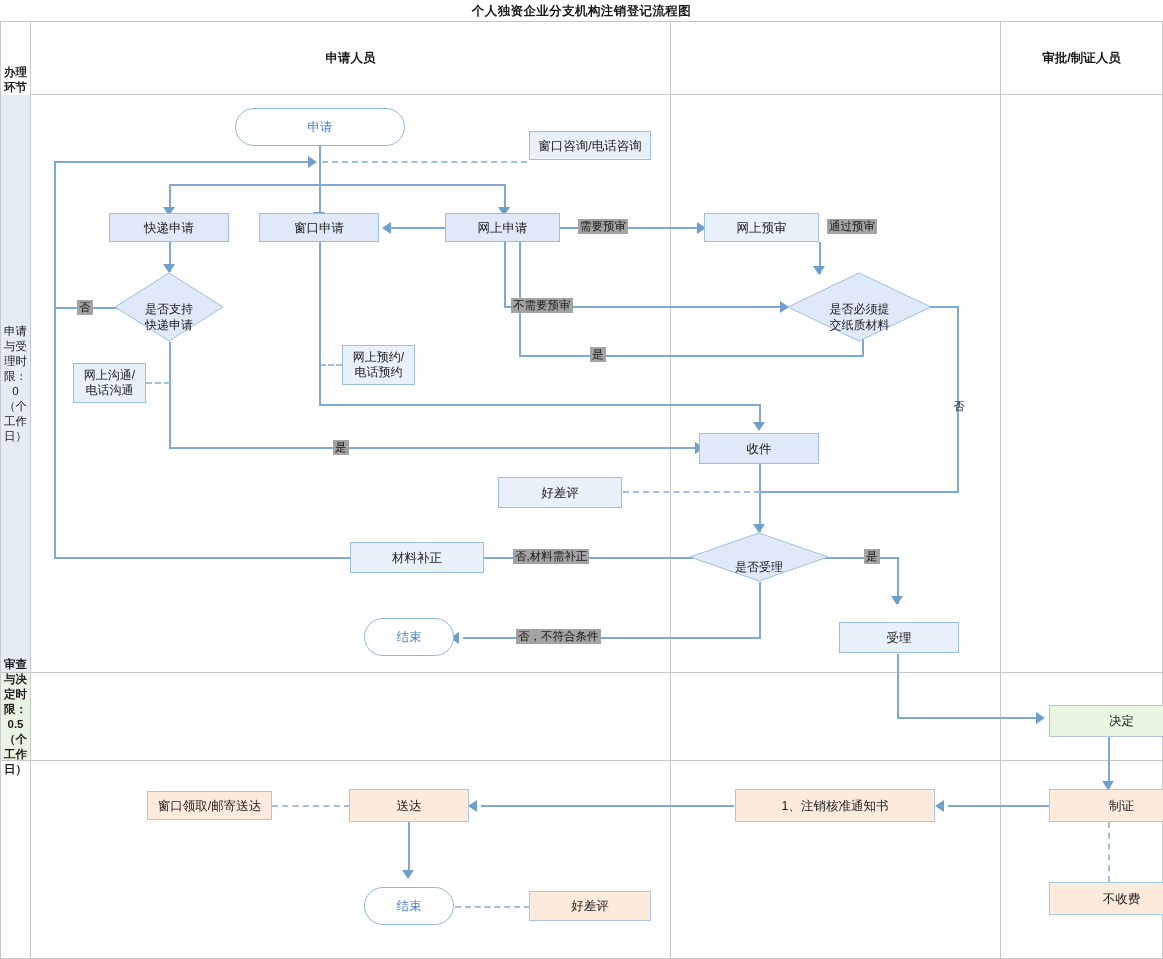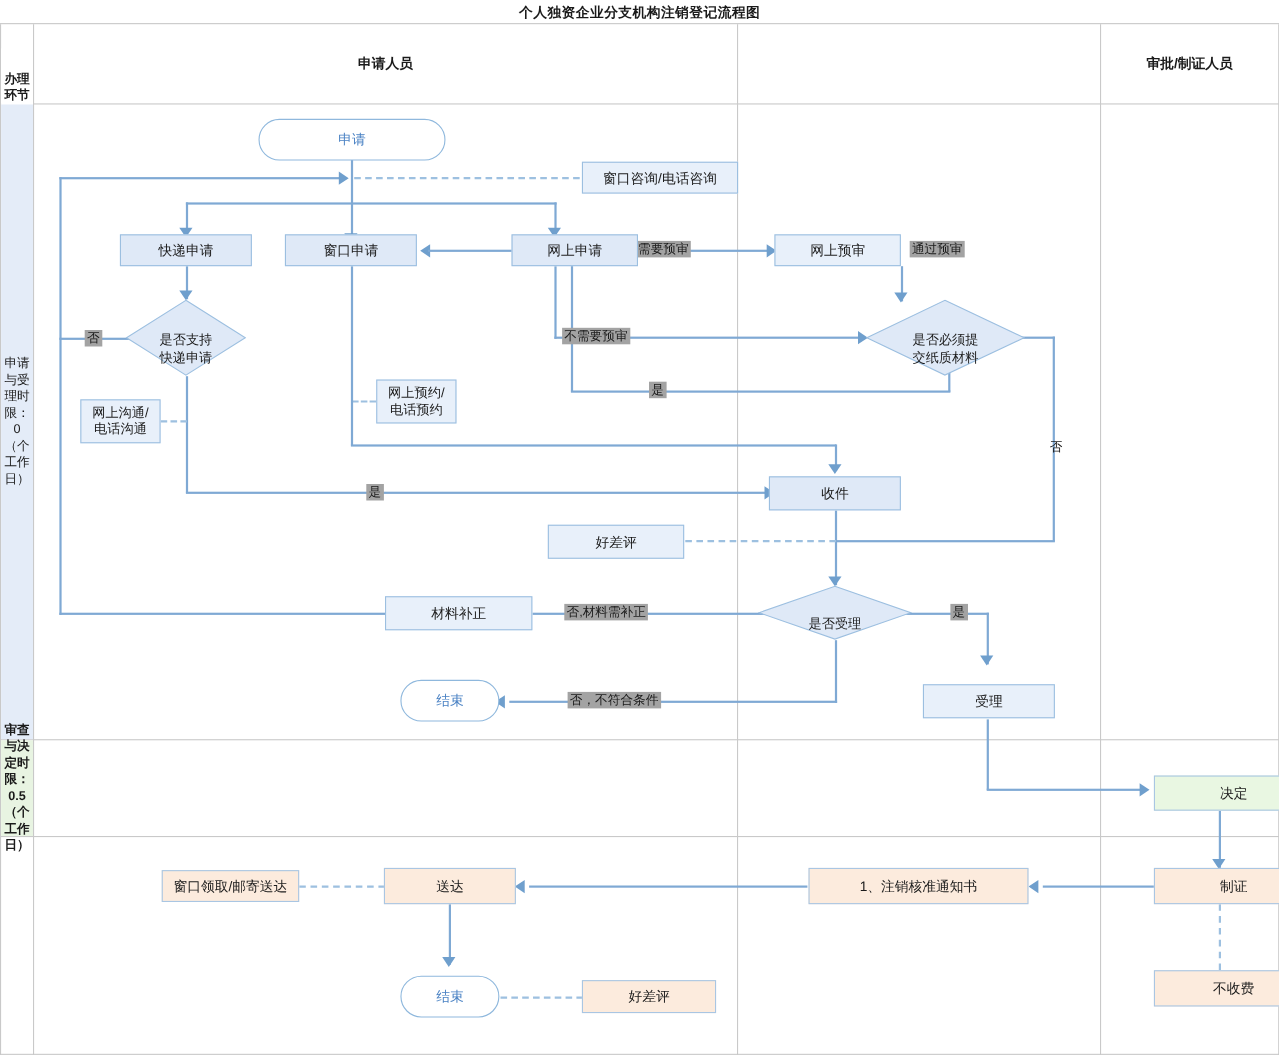--- a/index.html
+++ b/index.html
@@ -180,27 +180,27 @@
   <div class="elabel" style="left:77px;top:300px;">否</div>
   <div class="elabel" style="left:590px;top:347px;">是</div>
   <div class="elabel" style="left:333px;top:440px;">是</div>
   <div class="elabel-v" style="left:951px;top:392px;">否</div>
   <div class="elabel" style="left:864px;top:549px;">是</div>
   <div class="elabel" style="left:513px;top:549px;">否,材料需补正</div>
   <div class="elabel" style="left:516px;top:629px;">否，不符合条件</div>
 
   <div class="node n-term" style="left:235px;top:108px;width:170px;height:38px;">申请</div>
 
-  <div class="node n-blue-lt" style="left:529px;top:147px;width:142px;height:29px;">窗口咨询/电话咨询</div>
+  <div class="node n-blue-lt" style="left:529px;top:131px;width:122px;height:29px;">窗口咨询/电话咨询</div>
 
   <div class="node n-blue" style="left:109px;top:213px;width:120px;height:29px;">快递申请</div>
 
   <div class="node n-blue" style="left:259px;top:213px;width:120px;height:29px;">窗口申请</div>
 
-  <div class="node n-blue" style="left:445px;top:213px;width:115px;height:29px;margin-left:20px;">网上申请</div>
+  <div class="node n-blue" style="left:445px;top:213px;width:115px;height:29px;">网上申请</div>
 
   <div class="node n-blue-lt" style="left:704px;top:213px;width:115px;height:29px;">网上预审</div>
 
   <div class="node n-diamond" style="left:114px;top:272px;width:110px;height:70px;">
     <svg width="110" height="70" viewBox="0 0 110 70">
       <polygon points="55,1 109,35 55,69 1,35" fill="#dfe9f7" stroke="#9cbfe0" stroke-width="1"></polygon>
     </svg>
     <span class="dlabel" style="width:84px;font-size:12px;line-height:16px;">是否支持<br>快递申请</span>
   </div>
 

